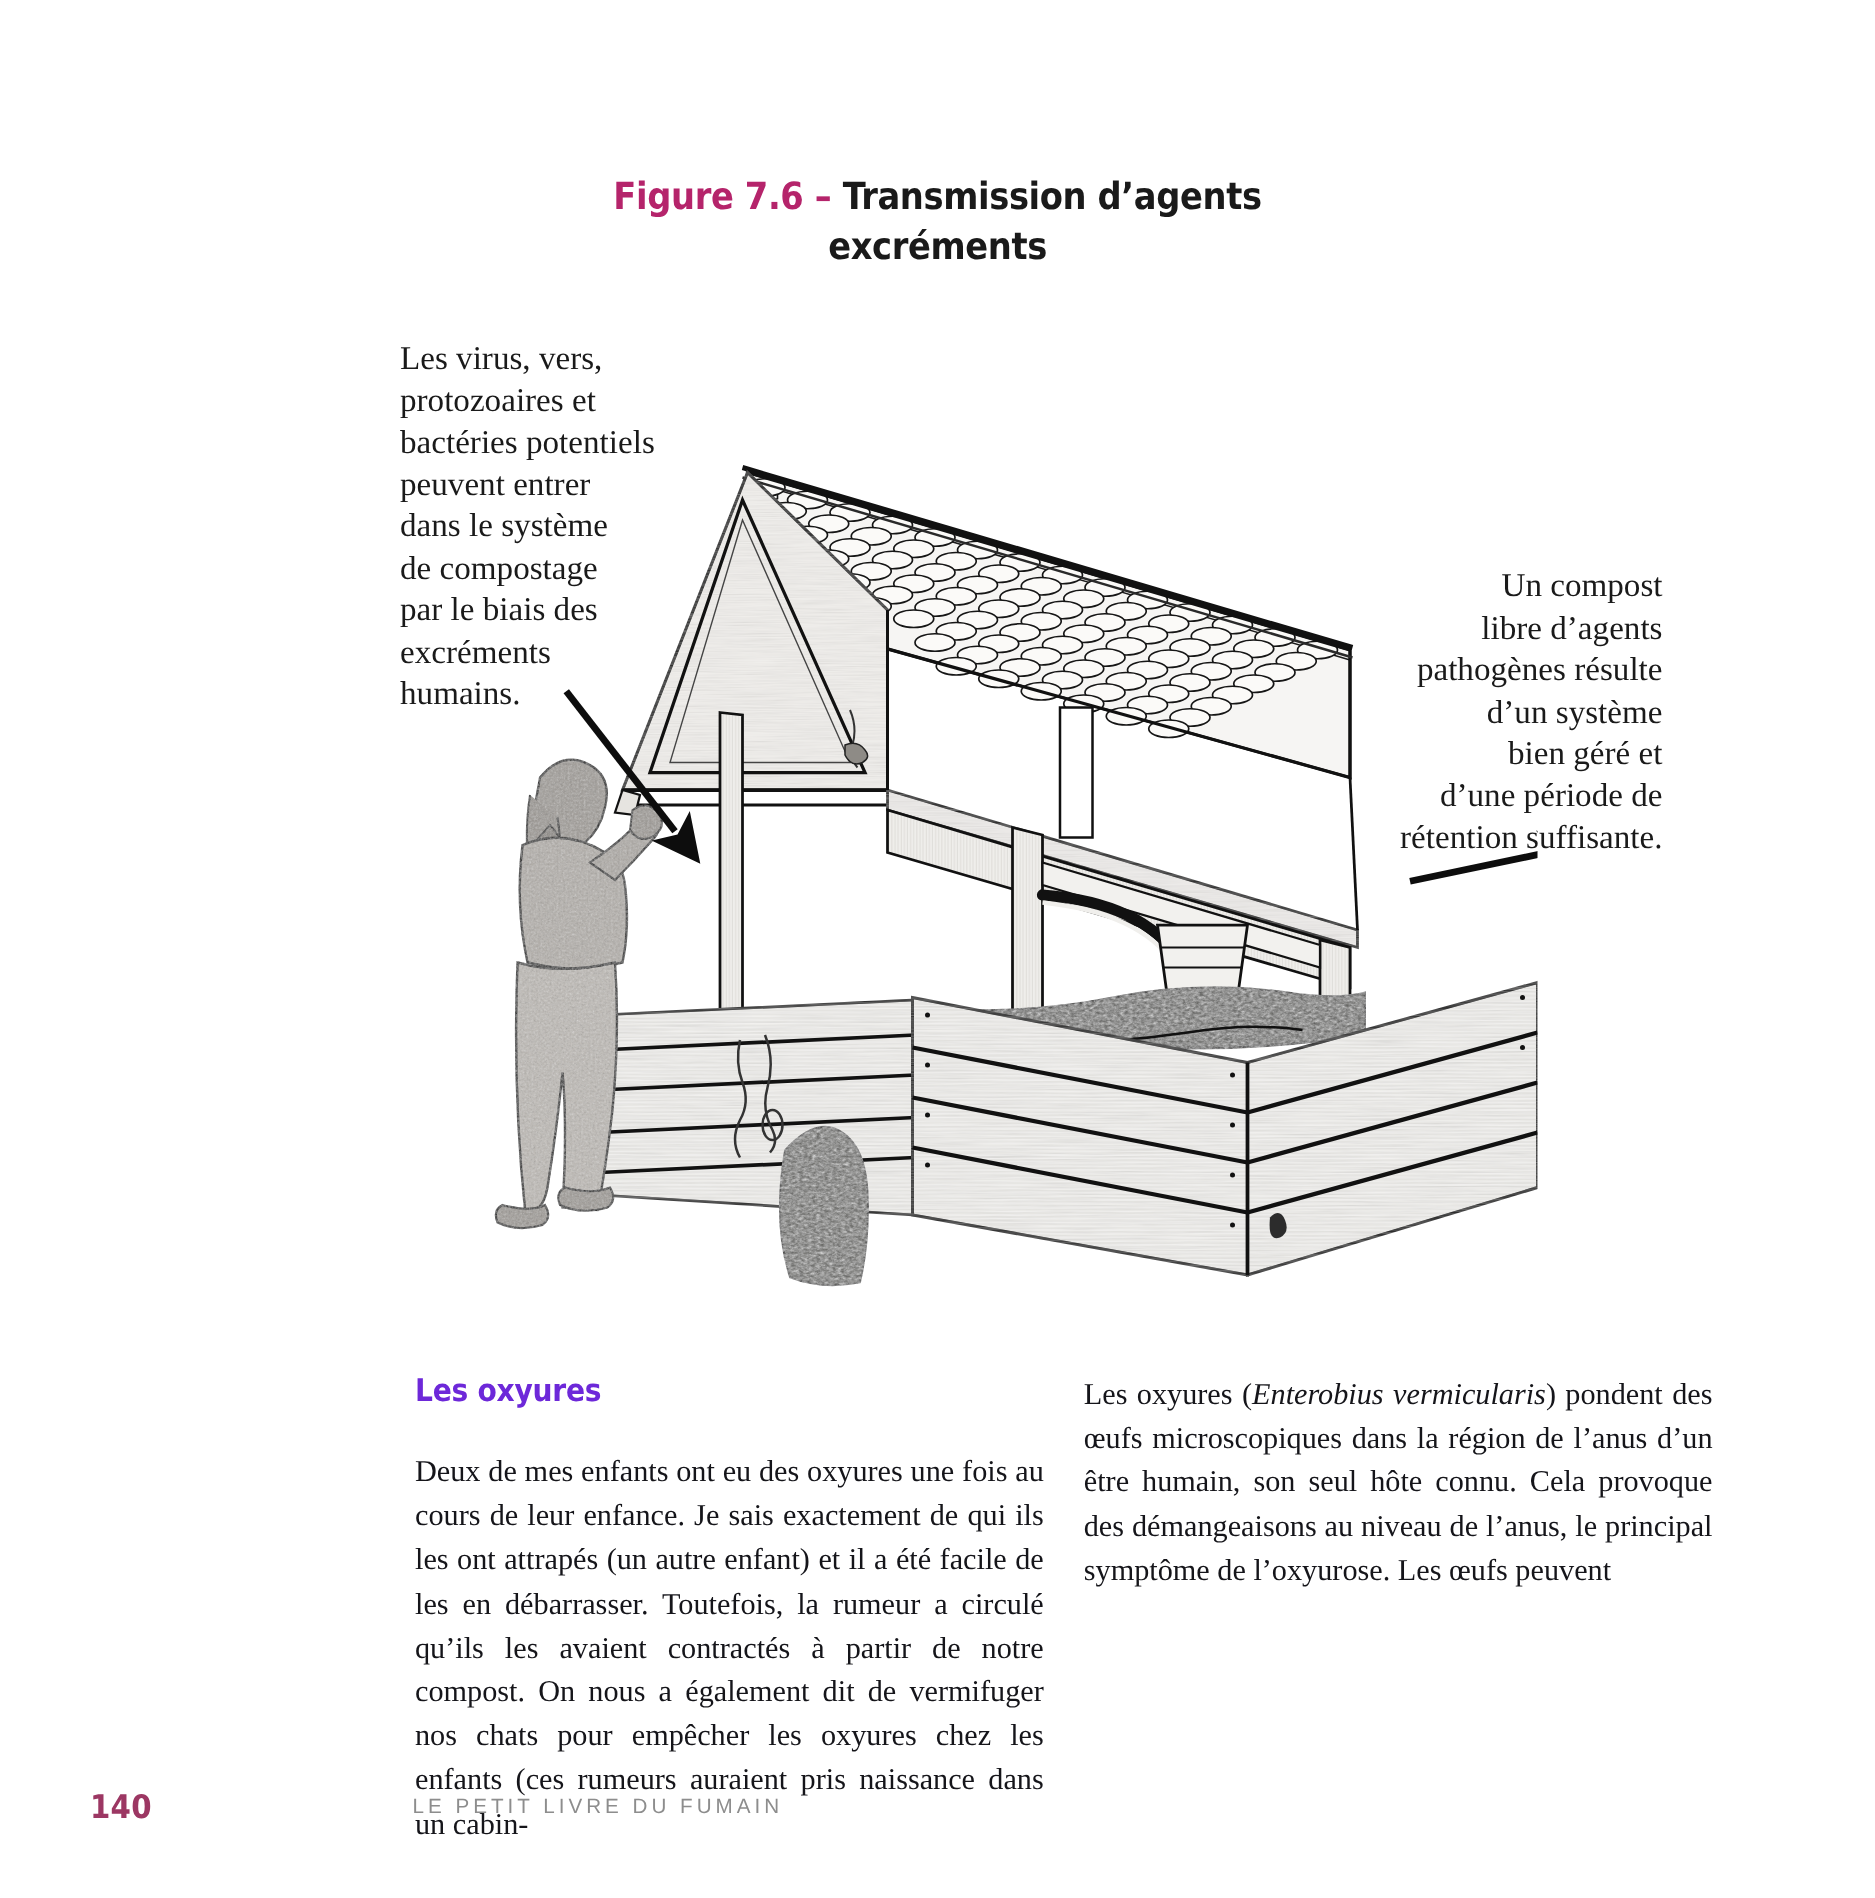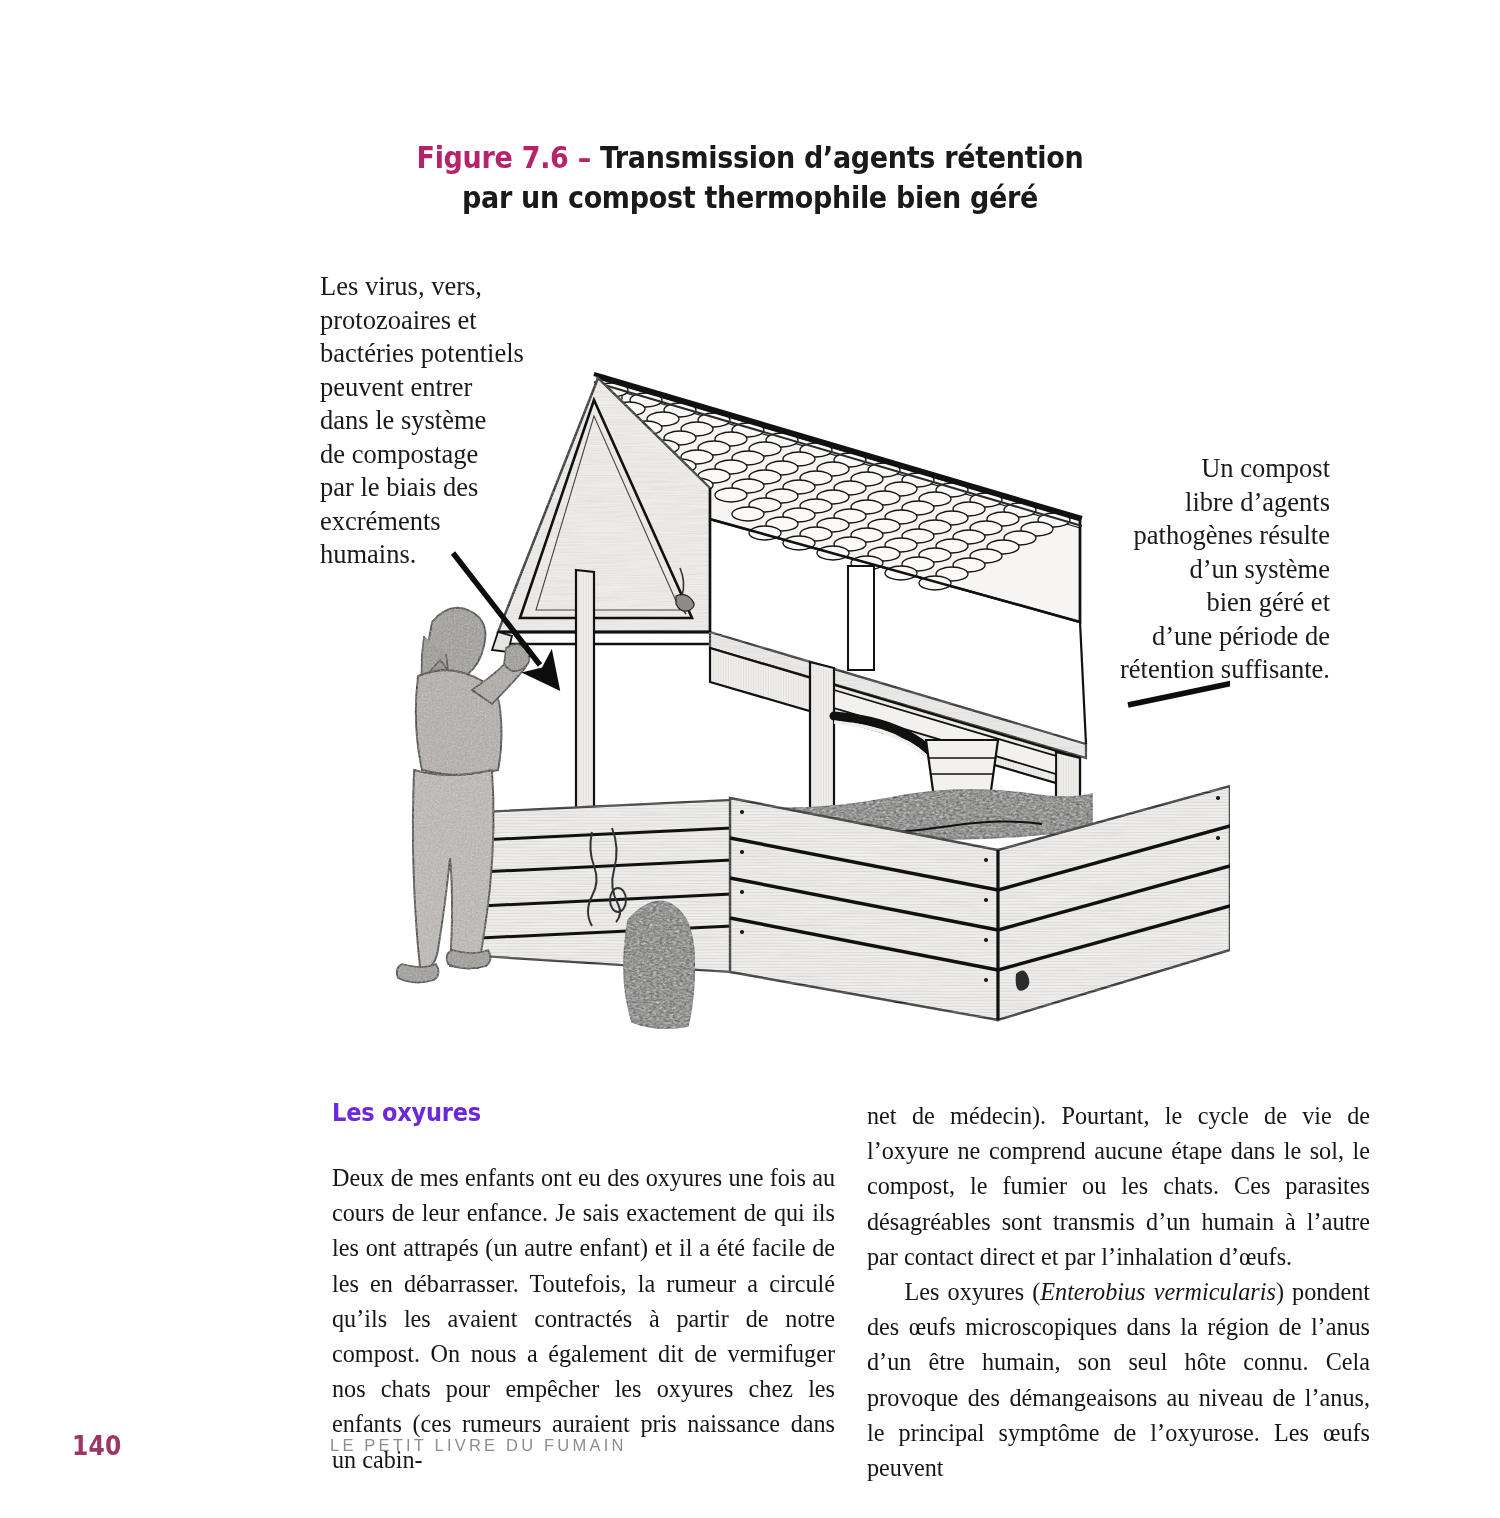--- a/index.html
+++ b/index.html
@@ -116,23 +116,22 @@
   
   .lb { display: block; }
 </style>
 </head>
 <body>
 
 <div id="figure-title">
   <span class="lb">
     <span class="fig-num" style="color: rgb(181, 36, 107);">Figure 7.6</span>
     <span class="fig-dash" style="color: rgb(181, 36, 107);">–</span>
-    <span>Transmission d’agents rétention</span>
+    <span>Transmission d’agents excréments</span>
   </span>
-  <span class="lb">par un compost thermophile bien géré</span>
 </div>
 
 <div class="caption" id="caption-left">Les virus, vers,
 protozoaires et
 bactéries potentiels
 peuvent entrer
 dans le système
 de compostage
 par le biais des
 excréments
@@ -601,18 +600,17 @@
   <line x1="748" y1="345" x2="858" y2="322" stroke="#0d0d0d" stroke-width="5.5" marker-end="url(#arrowhead)"></line>
 </svg>
 </div>
 
 <div class="col" id="col-left">
   <div class="section-heading">Les oxyures</div>
   <p class="para">Deux de mes enfants ont eu des oxyures une fois au cours de leur enfance. Je sais exactement de qui ils les ont attrapés (un autre enfant) et il a été facile de les en débarrasser. Toutefois, la rumeur a circulé qu’ils les avaient contractés à partir de notre compost. On nous a également dit de vermifuger nos chats pour empêcher les oxyures chez les enfants (ces rumeurs auraient pris naissance dans un cabin-</p>
 </div>
 
 <div class="col" id="col-right">
-  <p class="para">net de médecin). Pourtant, le cycle de vie de l’oxyure ne comprend aucune étape dans le sol, le compost, le fumier ou les chats. Ces parasites désagréables sont transmis d’un humain à l’autre par contact direct et par l’inhalation d’œufs.</p>
   <p class="para"><span>Les oxyures (</span><span class="ital">Enterobius vermicularis</span><span>) pondent des œufs microscopiques dans la région de l’anus d’un être humain, son seul hôte connu. Cela provoque des démangeaisons au niveau de l’anus, le principal symptôme de l’oxyurose. Les œufs peuvent</span></p>
 </div>
 
 <div id="page-number" style="color: rgb(156, 55, 99);">140</div>
 <div id="running-head" style="color: rgb(141, 141, 141);">LE PETIT LIVRE DU FUMAIN</div>
 
 </body></html>

